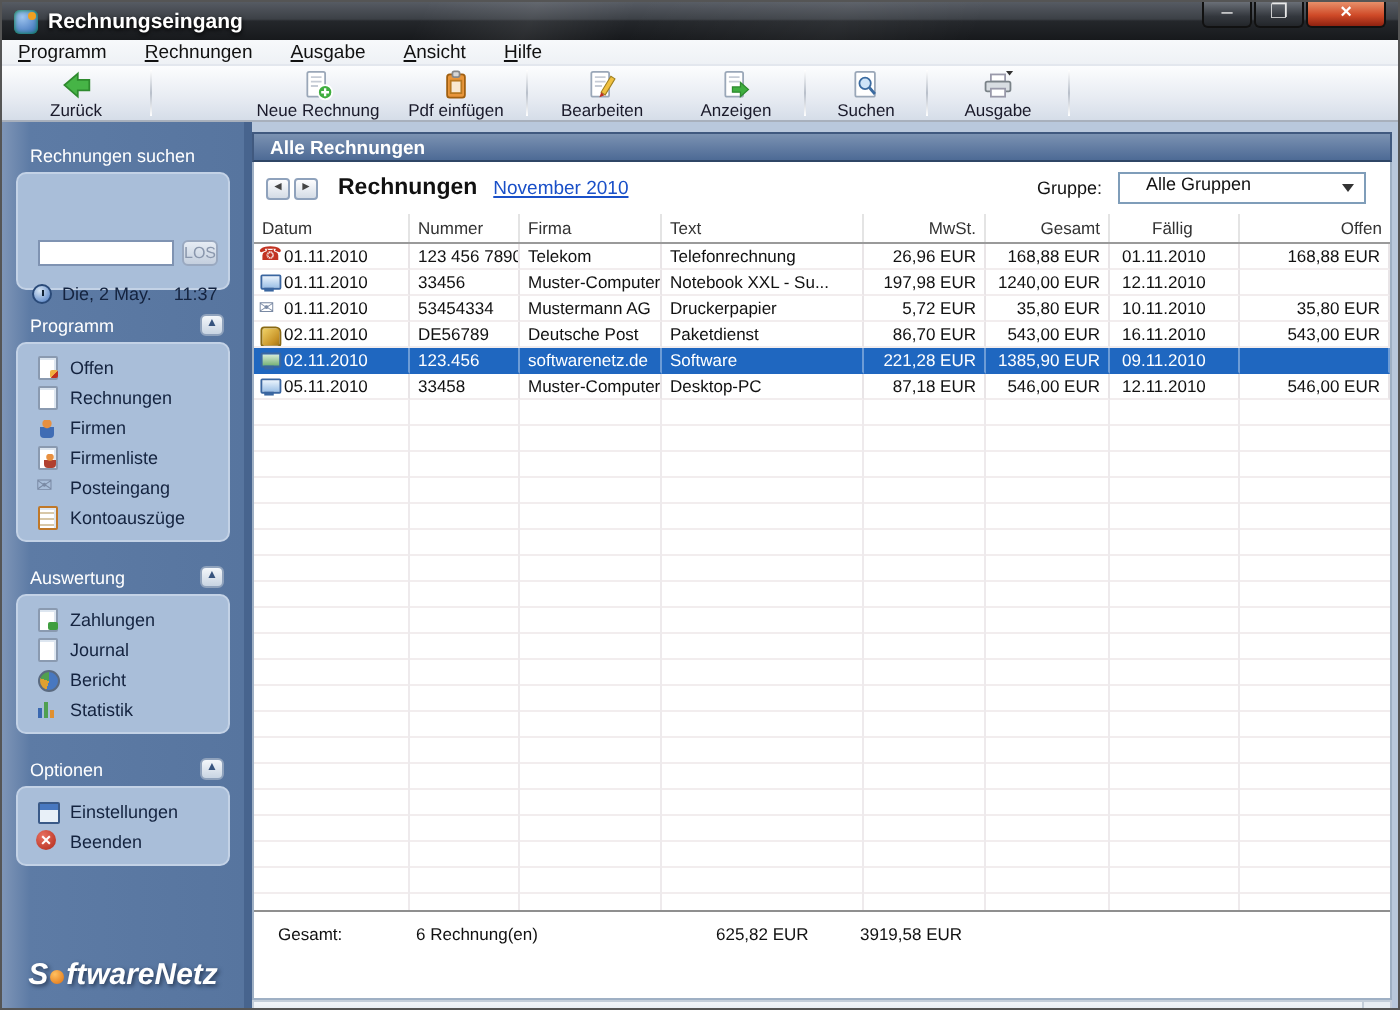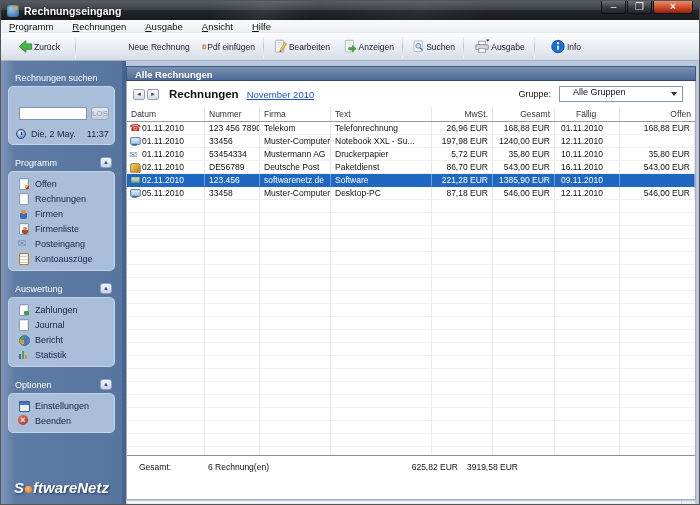--- a/index.html
+++ b/index.html
@@ -20,34 +20,34 @@
   .winbtn.min .glyph { align-self:flex-end; margin-bottom:1px; }
 
   
   .menubar { height:11px; padding:0 8px; display:flex; gap:19px; align-items:center; background:linear-gradient(#f7f9fb,#eef1f5); height:11px; }
   .menubar { height:12px; }
   .menu-item { display:inline-block; font-size:9.5px; color:#111; cursor:pointer; }
   .menu-item::first-letter { text-decoration:underline; }
 
   
   .toolbar { height:29px; display:flex; align-items:stretch; background:linear-gradient(180deg,#fcfdfe,#e7ebf2 60%,#d5dde8); border-top:1px solid #e3e7ee; border-bottom:1px solid #a8b0bc; padding:0 2px; }
-  .tb-btn { display:flex; flex-direction:row; align-items:center; justify-content:center; gap:0; cursor:pointer; padding:1px 6px 0 6px; }
+  .tb-btn { display:flex; flex-direction:column; align-items:center; justify-content:center; gap:0; cursor:pointer; padding:1px 6px 0 6px; }
   .tb-btn svg { display:block; }
   .tb-label { font-size:8.5px; color:#1a1a2a; white-space:nowrap; line-height:9px; }
   .tb-sep { width:1px; background:linear-gradient(#fff,#b8bfca,#fff); margin:2px 2px; }
   .w70{width:70px;} .w66{width:66px;} .w64{width:64px;} .w72{width:72px;margin-left:45px;} .w56{width:56px;}
 
   
   .content { display:flex; height:447px; }
 
   
   .sidebar { width:125px; background:linear-gradient(90deg,#7e95b7 0,#5d7ba5 14px,#57759f 100%); border-right:4px solid #47648e; padding:10px 0 0 0; position:relative; flex:none; }
   .side-label { color:#fff; font-size:9px; margin:2px 0 3px 14px; }
   .panel { background:#a9bed9; border:1px solid #c3d2e6; border-radius:5px; margin:0 7px; padding:4px 5px; }
-  .search-panel { height:59px; padding-top:20px; }
+  .search-panel { height:59px; padding-top:33px; }
   .search-row { display:flex; gap:4px; align-items:center; padding-left:5px; }
   .search-input { width:68px; height:13px; border:1px solid #7f93b2; font-size:9px; padding:0 2px; background:#fff; }
   .los-btn { width:24px; height:13px; font-size:8px; color:#8a97ad; background:linear-gradient(#e6ecf4,#c4cfde); border:1px solid #9aa9c0; border-radius:3px; text-align:center; line-height:12px; cursor:pointer; }
   .date-row { display:flex; align-items:center; gap:5px; margin-top:9px; padding-left:2px; font-size:9px; color:#14233f; }
   .clock-icon { width:10px; height:10px; border-radius:50%; background:radial-gradient(circle at 35% 30%,#d8e6f4,#4878c0); border:1px solid #2a4a78; position:relative; }
   .clock-icon::after { content:""; position:absolute; left:4px; top:2px; width:1px; height:3px; background:#123; }
   .time-text { margin-left:6px; }
 
   .section-hd { display:flex; align-items:center; justify-content:space-between; margin:12px 10px 3px 14px; }
   .section-hd:first-of-type { margin-top:0; }
@@ -103,22 +103,22 @@
   .td.r { text-align:right; } .td.c-fael { padding-left:6px; }
   .td.c-datum { display:flex; align-items:center; gap:2px; padding-left:2px; }
   .td.c-datum .mi { transform:scale(.95); margin-top:0px; }
   .trow.sel .td { background:var(--selection,#1f67c0); color:#fff; border-right-color:rgba(255,255,255,.35); border-bottom-color:var(--selection,#1f67c0); }
   .filler { flex:1; background:repeating-linear-gradient(180deg,#fff 0 12px,#f2edee 12px 13px); min-height:0; }
   .filler > div { border-right:1px solid #eeeaec; height:100%; }
   .filler > div:last-child { border-right:none; }
   .tfoot { flex:none; height:44px; border-top:1px solid #8f8f8f; position:relative; font-size:8.5px; color:#111; }
   .tfoot span { position:absolute; top:6px; }
   .f-label { left:12px; } .f-count { left:81px; }
-  .f-mwst { left:231px; width:100px; text-align:right; }
-  .f-gesamt { left:291px; width:100px; text-align:right; }
+  .f-mwst { left:231px; width:100px; text-align:left; }
+  .f-gesamt { left:303px; width:100px; text-align:left; }
 
   .hscroll { height:8px; margin-top:0; background:linear-gradient(#f2f5f9,#dfe6ee); border:1px solid #c3cdd9; border-bottom:none; display:flex; cursor:pointer; }
   .hscroll .corner { margin-left:auto; width:14px; border-left:1px solid #c3cdd9; background:#e8edf3; }
 </style>
 </head>
 <body>
 
 <div class="window">
 
   <div class="titlebar">
@@ -201,28 +201,20 @@
     <div class="tb-btn w66">
       <svg width="18" height="16" viewBox="0 0 20 18">
           <rect x="6" y="2.5" width="8" height="4" fill="#fff" stroke="#99a"></rect>
           <rect x="3" y="6.5" width="14" height="5.5" rx="1" fill="#d8dde2" stroke="#7a8288"></rect>
           <rect x="6" y="10.5" width="8" height="4.5" fill="#fff" stroke="#99a"></rect>
           <path d="M14.5 0.5 h4 l-2 2.6 Z" fill="#333"></path>
         </svg>
       <span class="tb-label">Ausgabe</span>
     </div>
     <div class="tb-sep"></div>
-    <div class="tb-btn w56">
-      <svg width="18" height="16" viewBox="0 0 20 18">
-          <circle cx="10" cy="8.5" r="7" fill="#1a6fd4" stroke="#0e4fa0"></circle>
-          <rect x="9.1" y="7.2" width="1.8" height="5.2" rx=".9" fill="#fff"></rect>
-          <circle cx="10" cy="4.8" r="1.3" fill="#fff"></circle>
-        </svg>
-      <span class="tb-label">Info</span>
-    </div>
   </div>
 
   <div class="content">
 
     <div class="sidebar">
       <div class="side-label">Rechnungen suchen</div>
       <div class="panel search-panel">
         <div class="search-row">
           <input class="search-input" value="" style="">
           <div class="los-btn">LOS</div>

